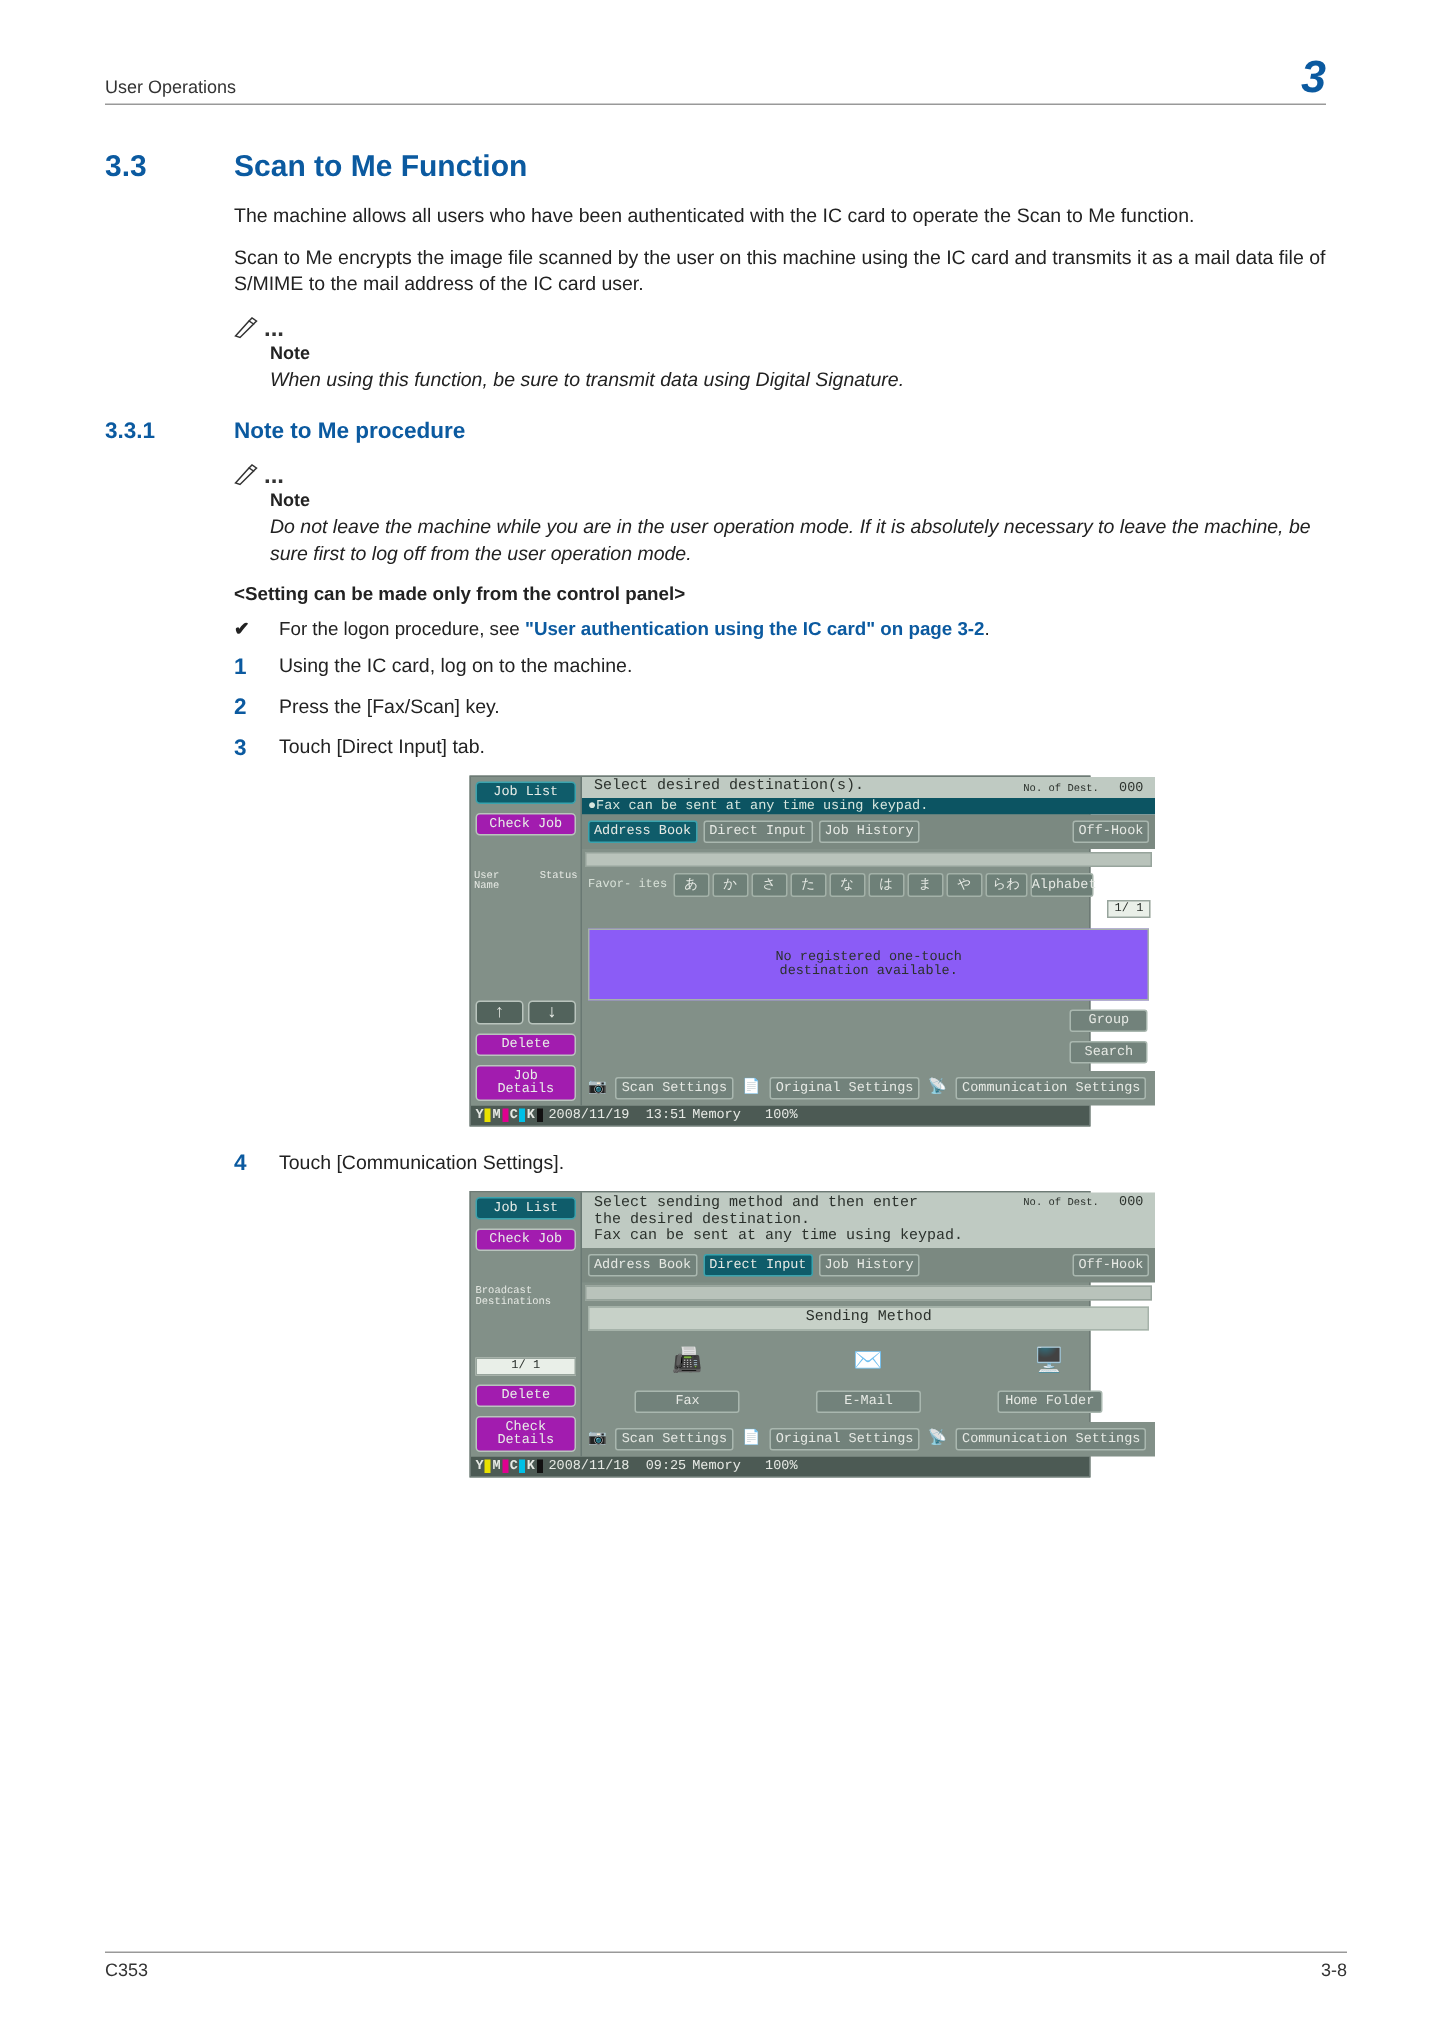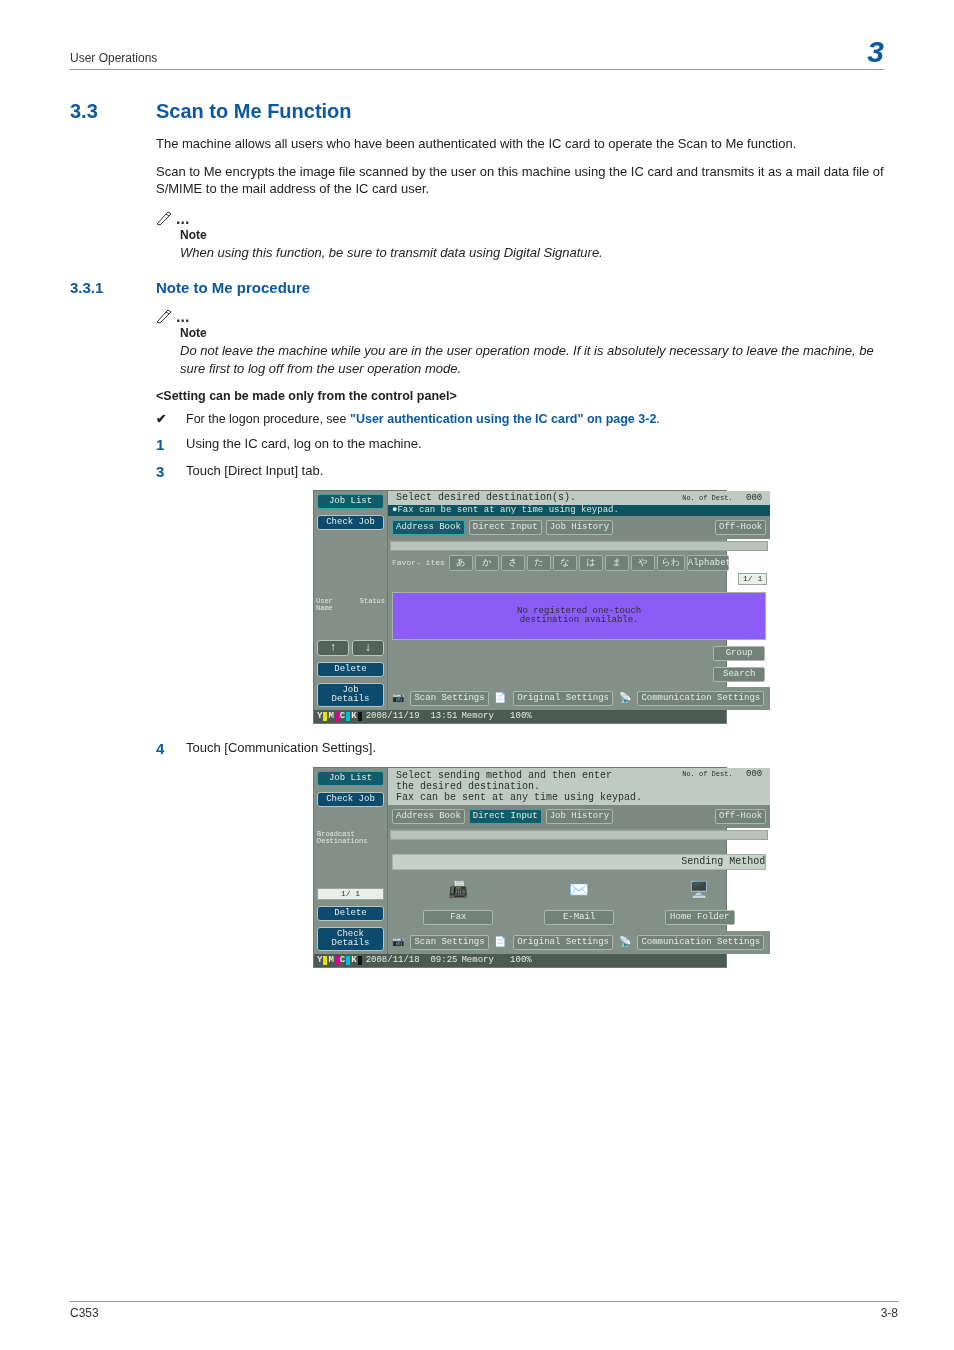--- a/index.html
+++ b/index.html
@@ -119,21 +119,21 @@
     display:flex;
     flex-direction:column;
     border-right: 1px solid #697873;
   }
   .ss-main {
     flex: 1;
     display: flex;
     flex-direction: column;
   }
   .ss-btn {
-    background: #0c4a6e;
+    background: #a21caf;
     border: 1px solid #b9c4bd;
     border-radius: 3px;
     padding: 2px 4px;
     margin: 3px;
     text-align: center;
     color: #e8ede8;
     font-size: 9px;
   }
   .ss-btn.blue, .ss-tab.blue {
     background: #0f5c6a;
@@ -227,24 +227,24 @@
   .ymck-box span:nth-child(6), .ymck-box span:nth-child(8) {
     width: 4px; height: 9px; display:inline-block;
   }
   .bar-y { background:#e9e100; }
   .bar-m { background:#e00090; }
   .bar-c { background:#00c0e6; }
   .bar-k { background:#111; }
   .send-method {
     background:#c7d1c8;
     color:#2b312c;
-    text-align:right;
+    text-align:center;
     font-size:10px;
     padding: 2px 0;
-    margin: 12px 4px 2px 4px;
+    margin: 2px 4px 2px 4px;
     border:1px solid #a6b3aa;
   }
   .send-options {
     display:flex;
     justify-content:space-around;
     padding: 6px 10px 4px 10px;
   }
   .send-option {
     display:flex;
     flex-direction:column;
@@ -335,30 +335,33 @@
     <div class="panel-hint">&lt;Setting can be made only from the control panel&gt;</div>
 
     <div class="check-line">
       <span class="check-mark">✔</span><span>For the logon procedure, see </span><span class="link-text">"User authentication using the IC card" on page 3-2</span><span>.</span>
     </div>
 
     <div class="step">
       <span class="step-num">1</span><span>Using the IC card, log on to the machine.</span>
     </div>
     <div class="step">
+      <span class="step-num">2</span><span>Press the [Fax/Scan] key.</span>
+    </div>
+    <div class="step">
       <span class="step-num">3</span><span>Touch [Direct Input] tab.</span>
     </div>
 
     <div class="screenshot">
       <div class="ss-row">
         <div class="ss-left">
           <div class="ss-btn blue">Job List</div>
           <div class="ss-btn">Check Job</div>
           <div style="height:20px"></div>
-          <div style="display:flex;font-size:7px;padding:1px 2px;gap:20px;margin-top:44px;">
+          <div style="display:flex;font-size:7px;padding:1px 2px;gap:20px;">
             <span style="flex:1">User Name</span>
             <span style="flex:1;text-align:right">Status</span>
           </div>
           <div style="flex:1"></div>
           <div class="arrow-btns">
             <div class="arrow-btn">↑</div>
             <div class="arrow-btn">↓</div>
           </div>
           <div class="ss-btn">Delete</div>
           <div class="ss-btn">Job Details</div>

